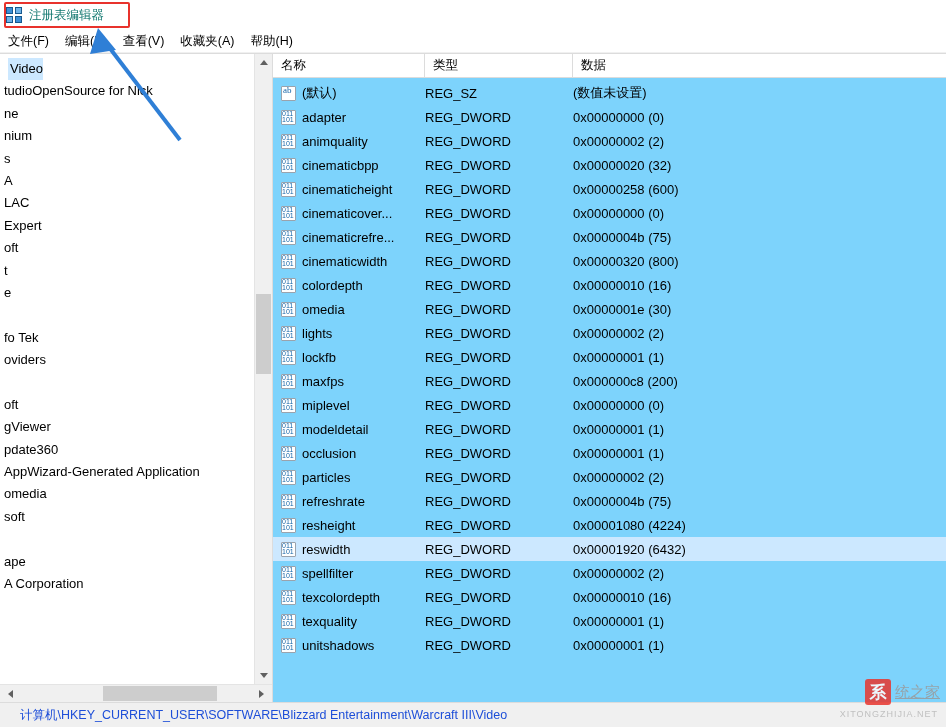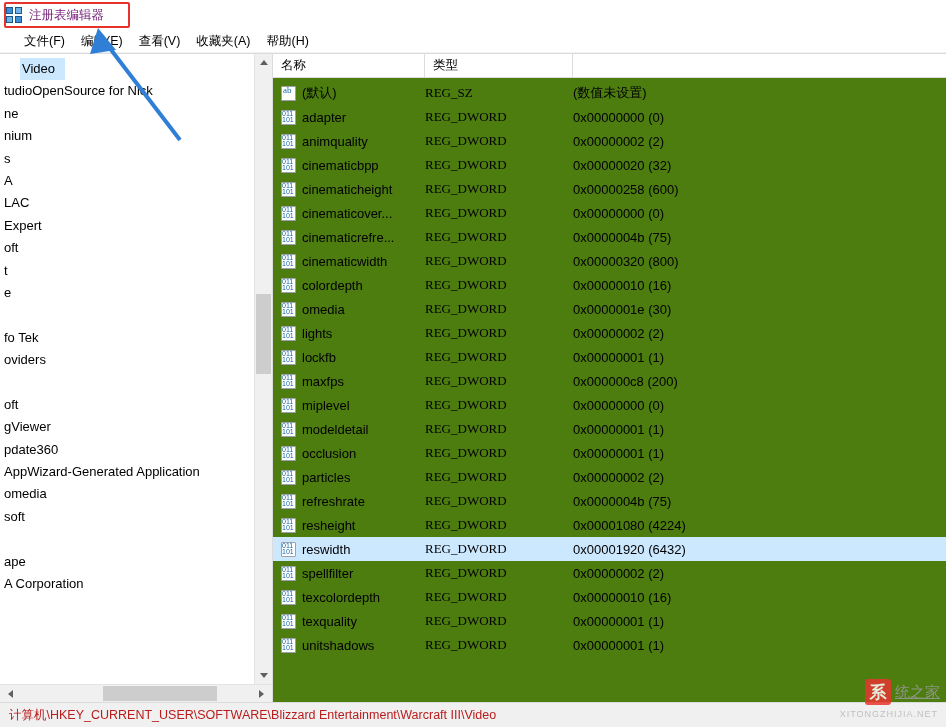--- a/index.html
+++ b/index.html
@@ -46,42 +46,42 @@
     background: #3c8fd6;
     border: 1px solid #17598f;
     box-sizing: border-box;
   }
   .app-icon .s1 { left: 0; top: 0; }
   .app-icon .s2 { left: 9px; top: 0; background:#6fb3e8; }
   .app-icon .s3 { left: 0; top: 9px; background:#6fb3e8; }
   .app-icon .s4 { left: 9px; top: 9px; }
   .title-text {
     font-size: 12.5px;
-    color: #701a75;
+    color: #0f766e;
     white-space: nowrap;
   }
   .title-highlight {
     position: absolute;
     left: 4px;
     top: 2px;
     width: 126px;
     height: 26px;
     border: 2px solid #e8322c;
     border-radius: 2px;
     box-sizing: border-box;
     pointer-events: none;
   }
   
   .menubar {
     height: 22px;
     display: flex;
     align-items: center;
     background: #ffffff;
     border-bottom: 1px solid #f0f0f0;
-    padding-left: 16px;
+    padding-left: 0;
     flex: 0 0 auto;
   }
   .menu-item {
     padding: 2px 8px;
     font-size: 12.5px;
     color: #000;
     white-space: nowrap;
     cursor: default;
   }
   
@@ -119,22 +119,22 @@
     line-height: 22.4px;
     font-size: 13px;
     white-space: nowrap;
     padding-left: 4px;
     color: #000;
     overflow: hidden;
   }
   .tree-row.selected {
     background: #cce8ff;
     display: inline-block;
-    padding-right: 10px;
-    margin-left: 16px;
+    padding-right: 0;
+    margin-left: 4px;
     padding-left: 2px;
   }
   
   .vscroll {
     position: absolute;
     top: 0;
     right: 0;
     width: 17px;
     bottom: 0;
     background: #f0f0f0;
@@ -193,21 +193,21 @@
     position: absolute;
     top: 1px;
     left: 103px;
     width: 114px;
     height: 15px;
     background: #cdcdcd;
   }
   
   .right-pane {
     flex: 1 1 auto;
-    background: #4d7c0f;
+    background: #7dd3fc;
     display: flex;
     flex-direction: column;
     min-width: 0;
   }
   .col-header {
     display: flex;
     height: 23px;
     background: #ffffff;
     border-bottom: 1px solid #dcdcdc;
     flex: 0 0 auto;
@@ -245,21 +245,20 @@
     display: flex;
     align-items: center;
     padding-left: 8px;
     box-sizing: border-box;
     overflow: hidden;
   }
   .vrow .cell-type {
     width: 148px;
     box-sizing: border-box;
     overflow: hidden;
-    font-family: Liberation Serif, serif;
   }
   .vrow .cell-data {
     flex: 1 1 auto;
     overflow: hidden;
   }
   .ricon {
     width: 15px;
     height: 15px;
     margin-right: 6px;
     flex: 0 0 auto;
@@ -303,23 +302,23 @@
     font-family: "Liberation Sans", sans-serif;
     line-height: 6px;
   }
   
   .statusbar {
     height: 24px;
     background: #f0f0f0;
     border-top: 1px solid #dcdcdc;
     display: flex;
     align-items: center;
-    padding-left: 9px;
+    padding-left: 20px;
     font-size: 12.5px;
-    color: #b91c1c;
+    color: #1d4ed8;
     flex: 0 0 auto;
     position: relative;
   }
   
   .annot-arrow {
     position: absolute;
     left: 60px;
     top: 20px;
     width: 130px;
     height: 125px;
@@ -436,20 +435,21 @@
         <div class="arrow right">
             <span class="tri right"></span>
           </div>
       </div>
     </div>
 
     <div class="right-pane">
       <div class="col-header">
         <div class="col c-name">名称</div>
         <div class="col c-type">类型</div>
+        <div class="col c-data">数据</div>
       </div>
       <div class="values" id="values-list">
           <div class="vrow">
             <div class="cell-name">
               <span class="ricon str"></span>
               <span>(默认)</span>
             </div>
             <div class="cell-type">REG_SZ</div>
             <div class="cell-data">(数值未设置)</div>
           </div>

